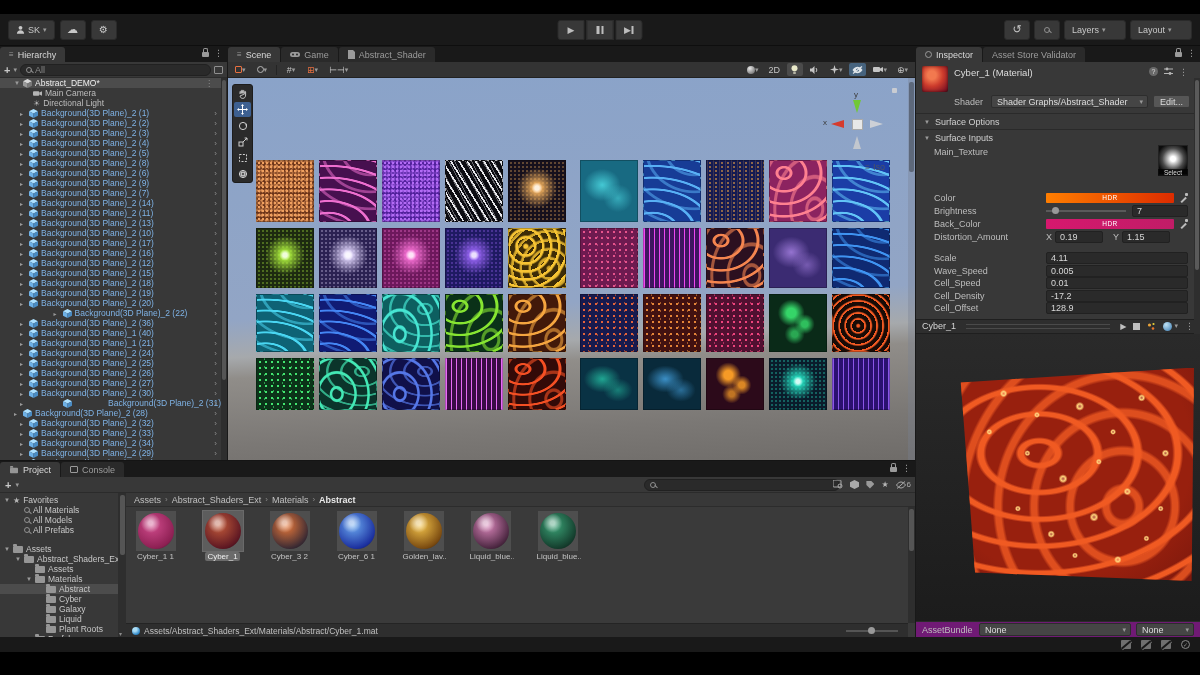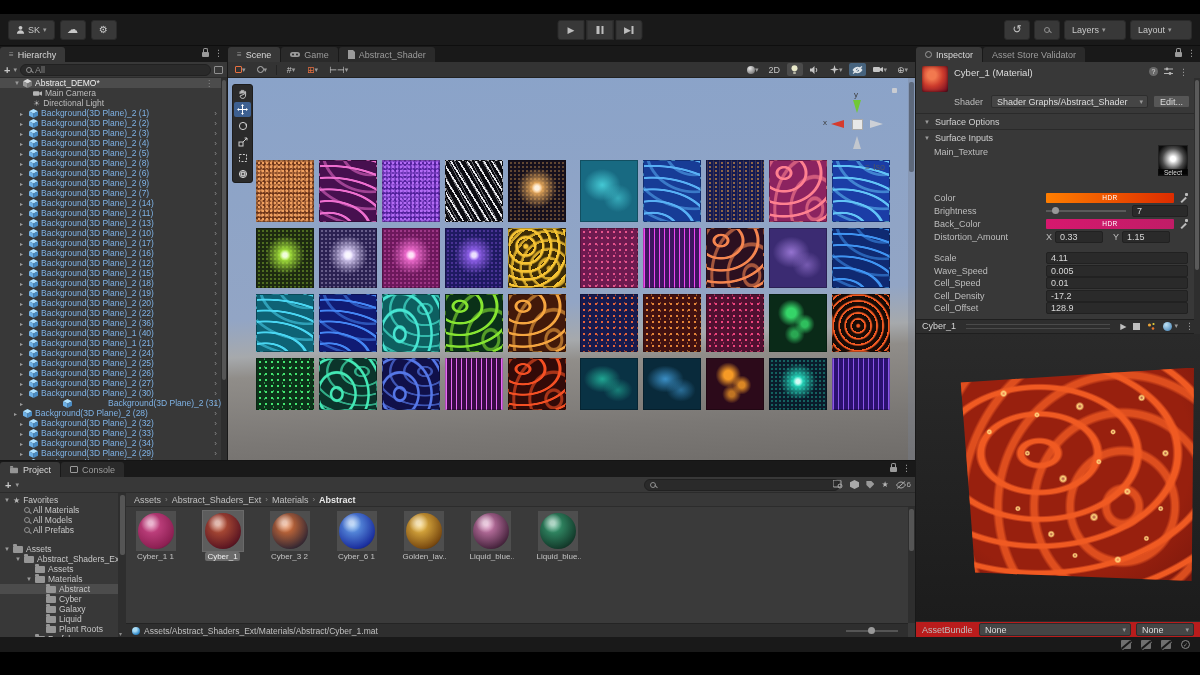--- a/index.html
+++ b/index.html
@@ -95,21 +95,21 @@
   .tex-thumb{position:absolute;right:8px;top:0px;width:30px;height:30px;background:radial-gradient(circle at 50% 46%,#fff 0 12%,#cfcfcf 22%,#4a4a4a 52%,#0c0c0c 78%);border:1px solid #222;}
   .tex-select{position:absolute;right:8px;top:24px;width:30px;font-size:6.5px;color:#ddd;background:#000a;text-align:center;}
   .insp-scroll{position:absolute;top:16px;right:0;width:6px;height:265px;background:#2e2e2e;}
   .insp-scroll .thumb{position:absolute;top:2px;left:1px;width:4px;height:190px;background:#5a5a5a;border-radius:2px;}
   .pv-head{height:15px;background:#2e2e2e;border-top:1px solid #1f1f1f;border-bottom:1px solid #1f1f1f;display:flex;align-items:center;padding:0 6px;gap:6px;margin-top:4px;}
   .pv-title{color:#d5d5d5;font-size:9px;}
   .pv-grip{flex:1;height:5px;border-top:1px solid #4a4a4a;border-bottom:1px solid #4a4a4a;margin:0 4px;}
   .pv-icons{display:flex;gap:7px;align-items:center;color:#c0c0c0;}
   .pv-area{flex:1;position:relative;background:linear-gradient(#2a2a2a,#1c1c1c);overflow:hidden;}
   .quad{position:absolute;left:40px;top:34px;right:6px;bottom:40px;clip-path:polygon(2% 7%,100% 0%,99% 100%,8% 96%);}
-  .ab-row{height:16px;display:flex;align-items:center;gap:5px;padding:0 6px;background:#b91c1c;border-top:1px solid #2a2a2a;}
+  .ab-row{height:16px;display:flex;align-items:center;gap:5px;padding:0 6px;background:#701a75;border-top:1px solid #2a2a2a;}
   .ab-lbl{color:#bdbdbd;width:52px;}
 
   
   .proj{position:absolute;top:460px;left:0;width:915px;height:177px;background:#383838;border-top:1px solid #141414;}
   .p-toolbar{height:16px;background:#383838;border-bottom:1px solid #2b2b2b;display:flex;align-items:center;padding:0 5px;gap:4px;position:relative;}
   .p-search{position:absolute;left:644px;width:196px;height:12px;background:#2a2a2a;border:1px solid #212121;border-radius:6px;display:flex;align-items:center;padding:0 5px;gap:3px;color:#8a8a8a;}
   .p-ticons{position:absolute;right:4px;display:flex;gap:7px;align-items:center;color:#aaa;}
   .p-body{position:absolute;top:32px;left:0;right:0;bottom:0;display:flex;}
   .p-tree{width:118px;background:#383838;overflow:hidden;padding-top:2px;}
   .t-row{height:10px;display:flex;align-items:center;gap:3px;font-size:8.5px;color:#c8c8c8;white-space:nowrap;}
@@ -486,21 +486,21 @@
           <span>
             <svg width="9" height="9" viewBox="0 0 10 10">
               <path d="M5 0 10 2.5 5 5 0 2.5Z" fill="#aee1ff"></path>
               <path d="M0 2.5 5 5V10L0 7.5Z" fill="#6eb1e6"></path>
               <path d="M10 2.5 5 5V10L10 7.5Z" fill="#4a8cc4"></path>
             </svg>
           </span>
           <span class="lbl blue">Background(3D Plane)_2 (20)</span>
           <span class="chev">›</span>
         </div>
-        <div class="h-row" style="padding-left: 20px;">
+        <div class="h-row" style="padding-left: 20px; justify-content: center;">
           <span class="arrow">▸</span>
           <span>
             <svg width="9" height="9" viewBox="0 0 10 10">
               <path d="M5 0 10 2.5 5 5 0 2.5Z" fill="#aee1ff"></path>
               <path d="M0 2.5 5 5V10L0 7.5Z" fill="#6eb1e6"></path>
               <path d="M10 2.5 5 5V10L10 7.5Z" fill="#4a8cc4"></path>
             </svg>
           </span>
           <span class="lbl blue">Background(3D Plane)_2 (22)</span>
           <span class="chev">›</span>
@@ -978,21 +978,21 @@
         <span class="prop-lbl">Back_Color</span>
         <div class="hdr-bar" id="hdr-back" style="background: linear-gradient(90deg, rgb(214, 24, 110), rgba(214, 24, 110, 0.867));">
             <span>HDR</span>
           </div>
         <span class="dropper"></span>
       </div>
       <div class="prop-row">
         <span class="prop-lbl">Distortion_Amount</span>
         <span style="color:#bdbdbd;margin-right:3px;">X</span>
         <div class="field" style="width:48px;">
-            <span>0.33</span>
+            <span>0.19</span>
           </div>
         <span style="color:#bdbdbd;margin:0 3px 0 10px;">Y</span>
         <div class="field" style="width:48px;">
             <span>1.15</span>
           </div>
       </div>
 
       <div style="height:9px;"></div>
       <div id="num-fields">
           <div class="num-row">

